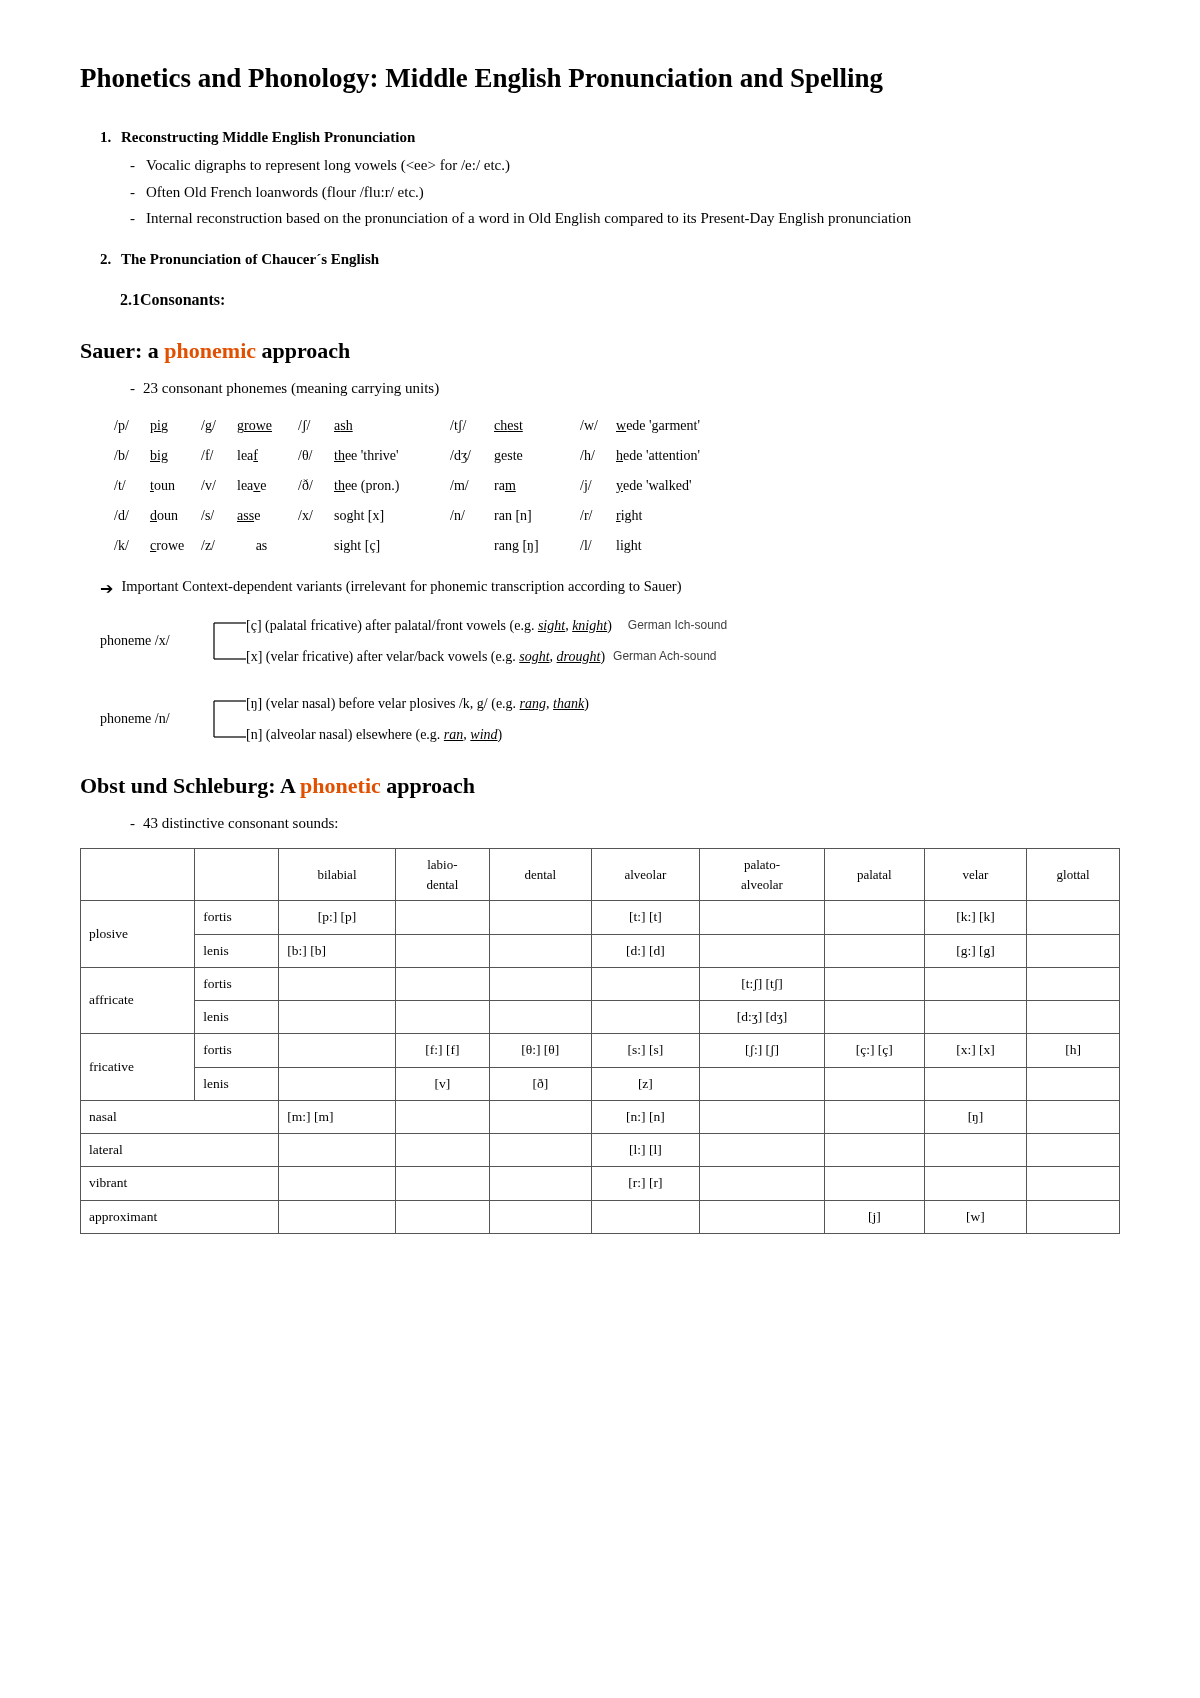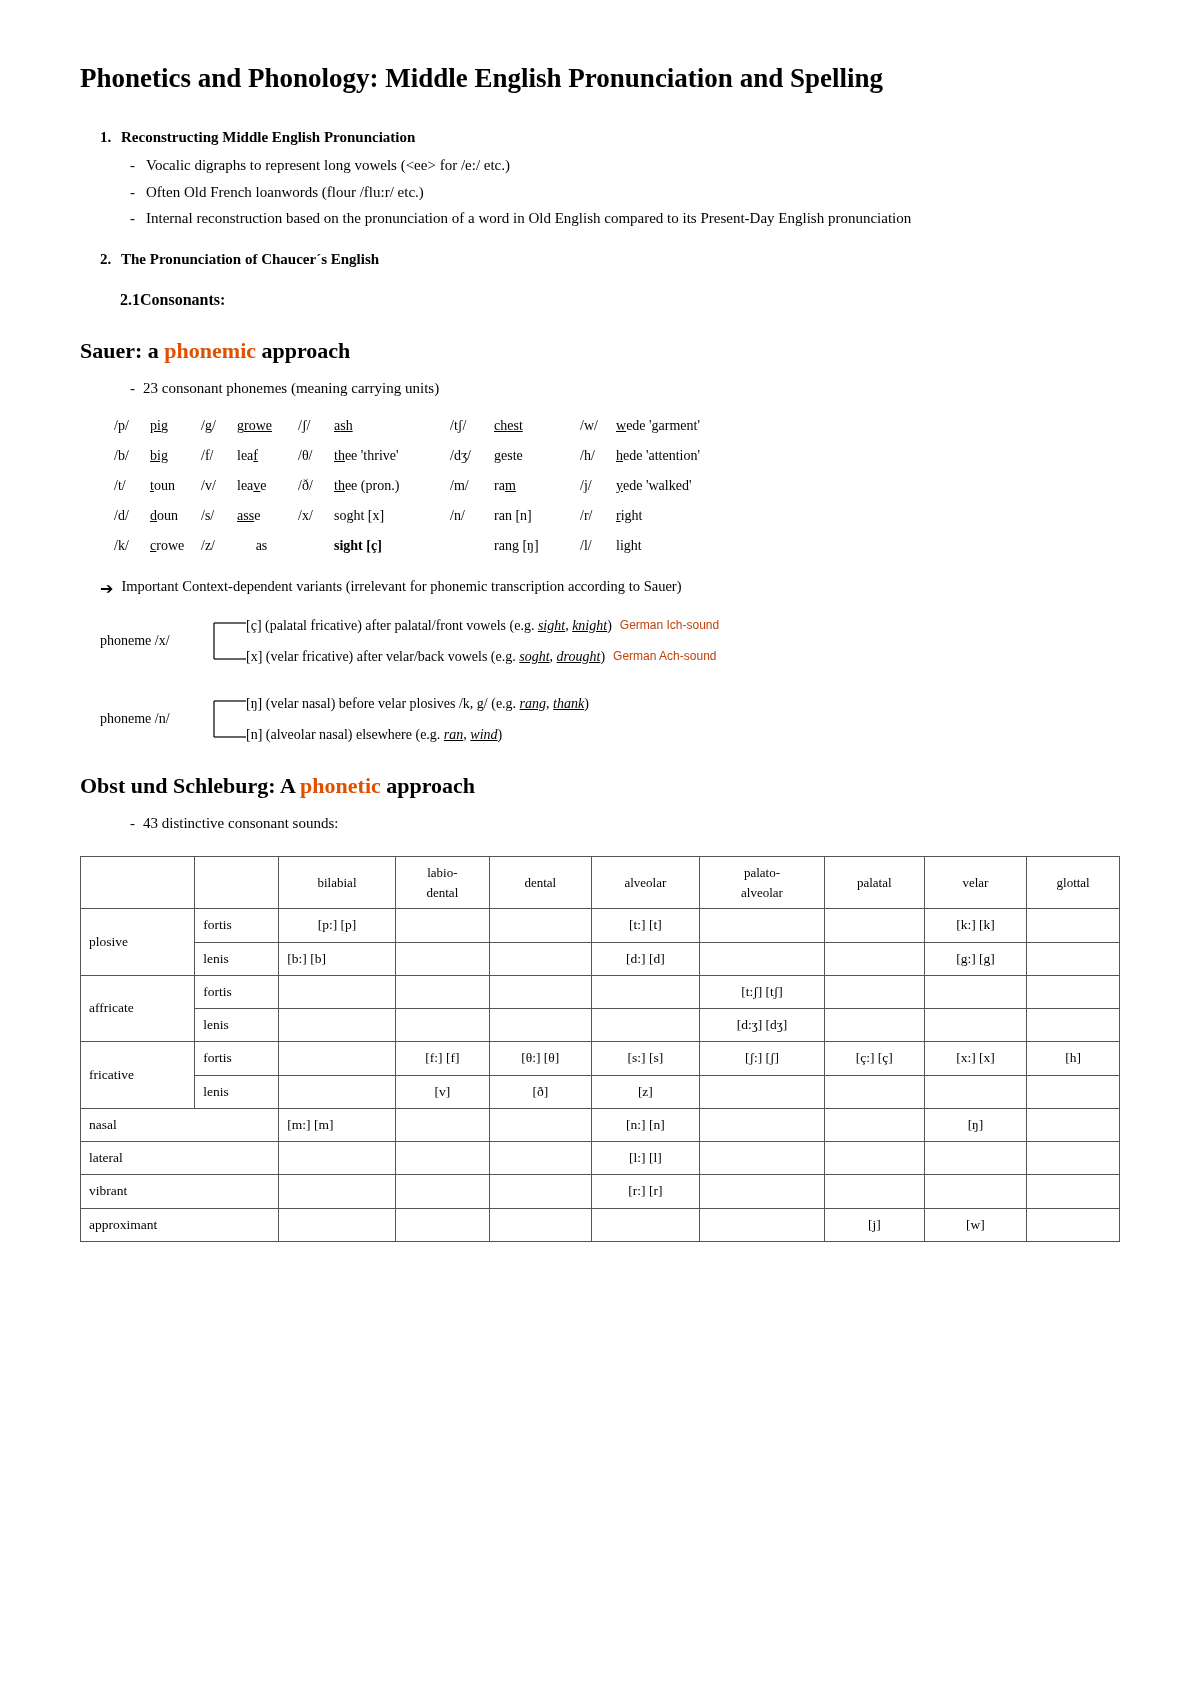--- a/index.html
+++ b/index.html
@@ -73,31 +73,31 @@
     }
     .arrow-bullet .arrow {
       font-size: 16px;
       margin-top: 1px;
     }
     .fork-container {
       margin: 10px 0 20px 20px;
       font-size: 14px;
     }
     .german-label {
-      color: #c2410c;
+      color: #404040;
       font-size: 12px;
       margin-left: 8px;
       font-family: Arial, sans-serif;
     }
     
     .big-table {
       width: 100%;
       border-collapse: collapse;
       font-size: 13.5px;
-      margin-top: 22px;
+      margin-top: 14px;
     }
     .big-table th, .big-table td {
       border: 1px solid #555;
       padding: 6px 8px;
       text-align: center;
       vertical-align: middle;
     }
     .big-table th {
       font-weight: normal;
       font-size: 13px;
@@ -204,21 +204,21 @@
         <td style="padding:0 8px;">ran [n]</td>
         <td style="padding:0 4px;">/r/</td>
         <td style="padding:0 8px;"><span style="text-decoration:underline">r</span>ight</td>
       </tr>
       <tr>
         <td style="padding:0 4px;">/k/</td>
         <td style="padding:0 8px;"><span style="text-decoration:underline">c</span>rowe</td>
         <td style="padding:0 4px;">/z/</td>
         <td style="padding:0 8px;text-align:center;">as</td>
         <td style="padding:0 4px;"></td>
-        <td style="padding:0 8px;font-weight:bold;">sight [ç]</td>
+        <td style="padding:0 8px;">sight [ç]</td>
         <td style="padding:0 4px;"></td>
         <td style="padding:0 8px;">rang [ŋ]</td>
         <td style="padding:0 4px;">/l/</td>
         <td style="padding:0 8px;">light</td>
       </tr>
     </tbody>
   </table>
 </div>
 
 <div class="arrow-bullet">
@@ -233,21 +233,21 @@
     <div style="position:relative; width:36px; height:60px;">
       <svg width="36" height="60" viewBox="0 0 36 60">
         <line x1="4" y1="12" x2="4" y2="48" stroke="#000" stroke-width="1.2"></line>
         <line x1="4" y1="12" x2="32" y2="12" stroke="#000" stroke-width="1.2"></line>
         <line x1="4" y1="48" x2="32" y2="48" stroke="#000" stroke-width="1.2"></line>
         <line x1="32" y1="12" x2="36" y2="12" stroke="#000" stroke-width="1.2"></line>
         <line x1="32" y1="48" x2="36" y2="48" stroke="#000" stroke-width="1.2"></line>
       </svg>
     </div>
     <div style="display:flex; flex-direction:column; gap:10px;">
-      <div style="display:flex; align-items:center;">
+      <div style="display:flex; align-items:center;gap:8px;">
         <span>[ç] (palatal fricative) after palatal/front vowels (e.g. <em style="text-decoration:underline;font-style:italic">sight</em>, <em style="text-decoration:underline;font-style:italic">knight</em>)</span>
         <span class="german-label">German Ich-sound</span>
       </div>
       <div style="display:flex; align-items:center;">
         <span>[x] (velar fricative) after velar/back vowels (e.g. <em style="text-decoration:underline;font-style:italic">soght</em>, <em style="text-decoration:underline;font-style:italic">drought</em>)</span>
         <span class="german-label">German Ach-sound</span>
       </div>
     </div>
   </div>
 

